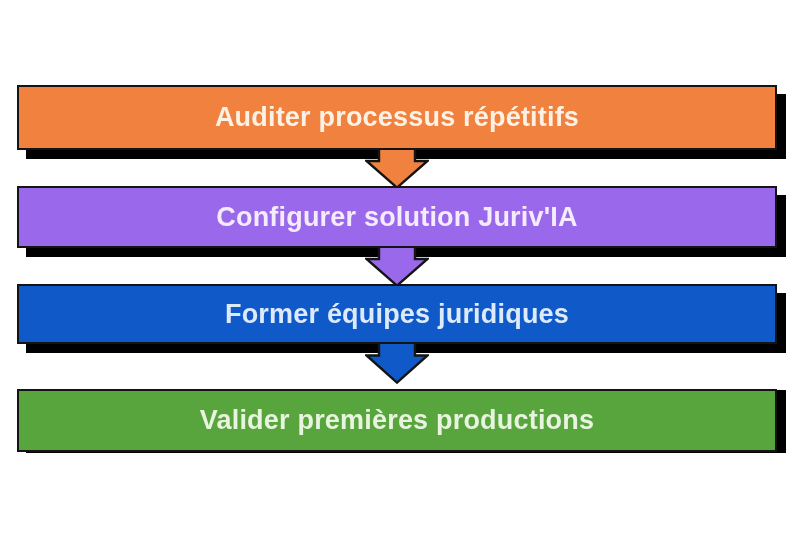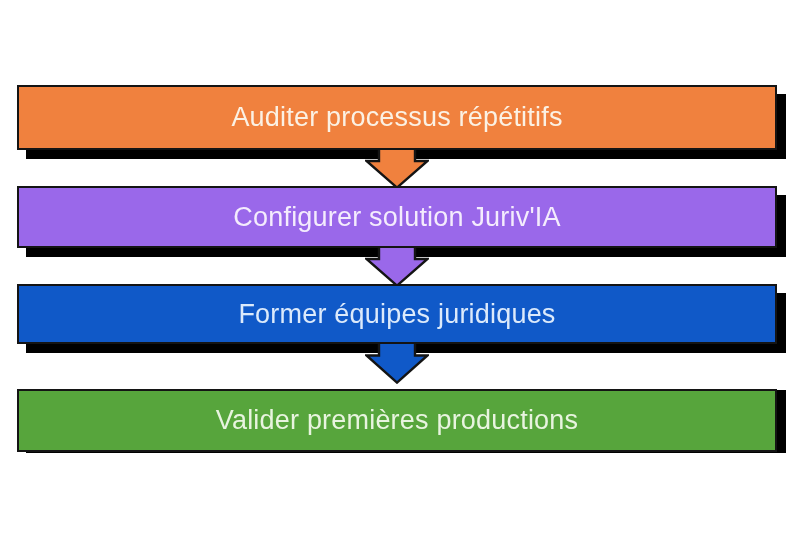--- a/index.html
+++ b/index.html
@@ -42,21 +42,21 @@
     height: 100%;
     box-sizing: border-box;
     border: 2px solid #141414;
     display: flex;
     align-items: center;
     justify-content: center;
     z-index: 2;
   }
   .label {
     font-size: 27px;
-    font-weight: 400;
+    font-weight: 700;
     letter-spacing: 0.2px;
     white-space: nowrap;
   }
   .arrow {
     position: absolute;
     left: 348px;            
     z-index: 1;
     display: block;
   }
   .step1 .arrow { top: 59px; height: 45px; }

